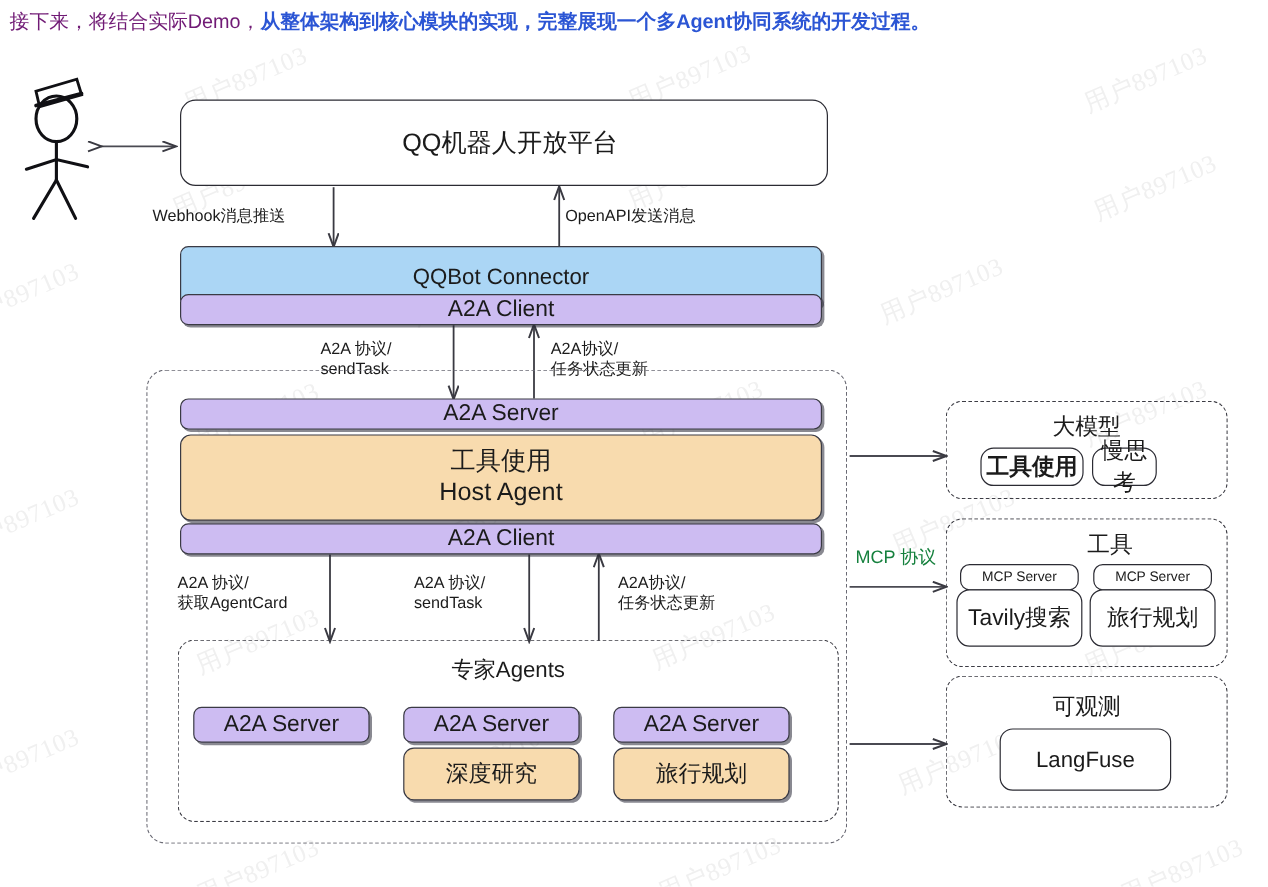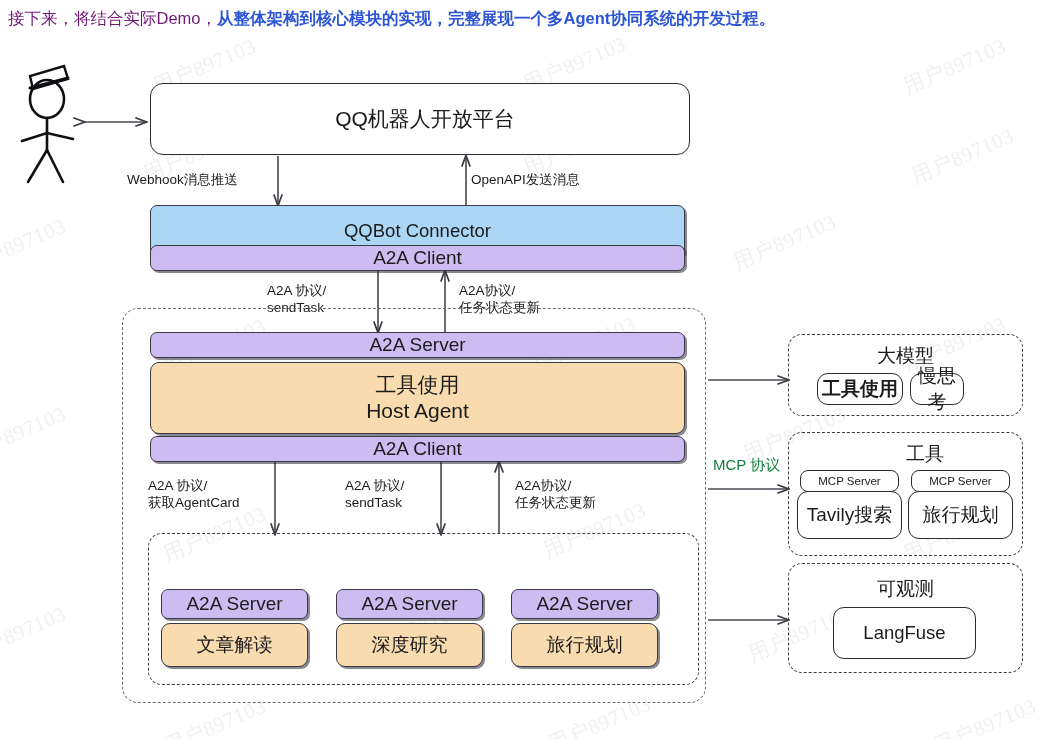--- a/index.html
+++ b/index.html
@@ -236,26 +236,24 @@
   <div class="elabel" style="left:345px; top:478px;">
     <div>A2A 协议/</div>
     <div>sendTask</div>
   </div>
   <div class="elabel" style="left:515px; top:478px;">
     <div>A2A协议/</div>
     <div>任务状态更新</div>
   </div>
 
   <div class="dash-group" style="left:148px; top:533px; width:551px; height:152px;"></div>
+  <div class="grp-title t-lg" style="left:148px; top:545px; width:551px;">专家Agents</div>
 
   <div class="box purple-box shadow t-md" style="left:161px; top:589px; width:147px; height:30px;">
     <span>A2A Server</span>
-  </div>
-  <div class="box orange-box shadow t-md" style="left:161px; top:623px; width:147px; height:44px;">
-    <span>文章解读</span>
   </div>
 
   <div class="box purple-box shadow t-md" style="left:336px; top:589px; width:147px; height:30px;">
     <span>A2A Server</span>
   </div>
   <div class="box orange-box shadow t-md" style="left:336px; top:623px; width:147px; height:44px;">
     <span>深度研究</span>
   </div>
 
   <div class="box purple-box shadow t-md" style="left:511px; top:589px; width:147px; height:30px;">

